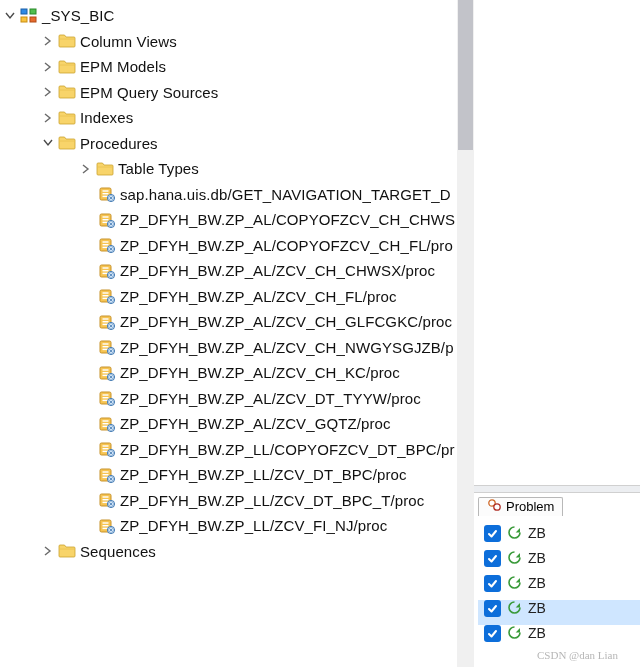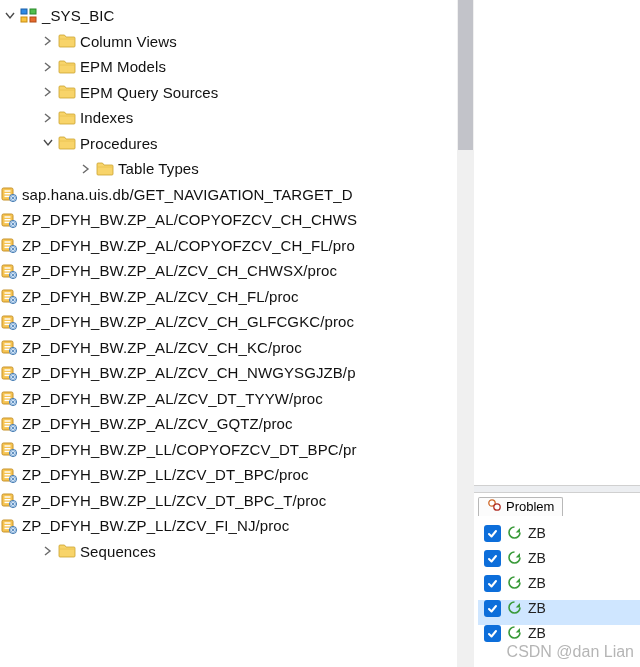--- a/index.html
+++ b/index.html
@@ -23,23 +23,23 @@
   .tree{padding:3px 0 0 0}
   .node{display:flex;align-items:center;height:25.5px;white-space:nowrap}
   .twisty{width:16px;height:16px;display:flex;align-items:center;justify-content:center;margin-right:2px;flex:none}
   .twisty svg{width:10px;height:10px}
   .icon{width:18px;height:18px;margin-right:4px;flex:none;display:flex;align-items:center;justify-content:center}
   .label{font-size:15px;color:#111;letter-spacing:.1px}
 
   .pad0{padding-left:2px}
   .pad1{padding-left:40px}
   .pad2{padding-left:78px}
-  .pad3{}
-
-  .watermark{position:absolute;right:6px;bottom:6px;font-size:16px;color:rgba(120,120,120,.55);font-family:Liberation Sans, sans-serif;pointer-events:none}
+  .pad3{padding-left:98px}
+
+  .watermark{position:absolute;right:22px;bottom:6px;font-size:11px;color:rgba(120,120,120,.55);font-family:Liberation Serif, serif;pointer-events:none}
 </style>
 </head>
 <body>
 
 <div class="viewport">
   <div class="left-pane">
     <div class="tree">
 
       <div class="node pad0">
         <span class="twisty">
@@ -184,29 +184,29 @@
               </svg>
             </span>
             <span class="label">ZP_DFYH_BW.ZP_AL/ZCV_CH_GLFCGKC/proc</span>
           </div>
           <div class="node pad3">
             <span class="icon">
               <svg width="18" height="18" viewBox="0 0 18 18">
                 <use href="#proc-icon"></use>
               </svg>
             </span>
+            <span class="label">ZP_DFYH_BW.ZP_AL/ZCV_CH_NWGYSGJZB/p</span>
+          </div>
+          <div class="node pad3">
+            <span class="icon">
+              <svg width="18" height="18" viewBox="0 0 18 18">
+                <use href="#proc-icon"></use>
+              </svg>
+            </span>
             <span class="label">ZP_DFYH_BW.ZP_AL/ZCV_CH_KC/proc</span>
-          </div>
-          <div class="node pad3">
-            <span class="icon">
-              <svg width="18" height="18" viewBox="0 0 18 18">
-                <use href="#proc-icon"></use>
-              </svg>
-            </span>
-            <span class="label">ZP_DFYH_BW.ZP_AL/ZCV_CH_NWGYSGJZB/p</span>
           </div>
           <div class="node pad3">
             <span class="icon">
               <svg width="18" height="18" viewBox="0 0 18 18">
                 <use href="#proc-icon"></use>
               </svg>
             </span>
             <span class="label">ZP_DFYH_BW.ZP_AL/ZCV_DT_TYYW/proc</span>
           </div>
           <div class="node pad3">

